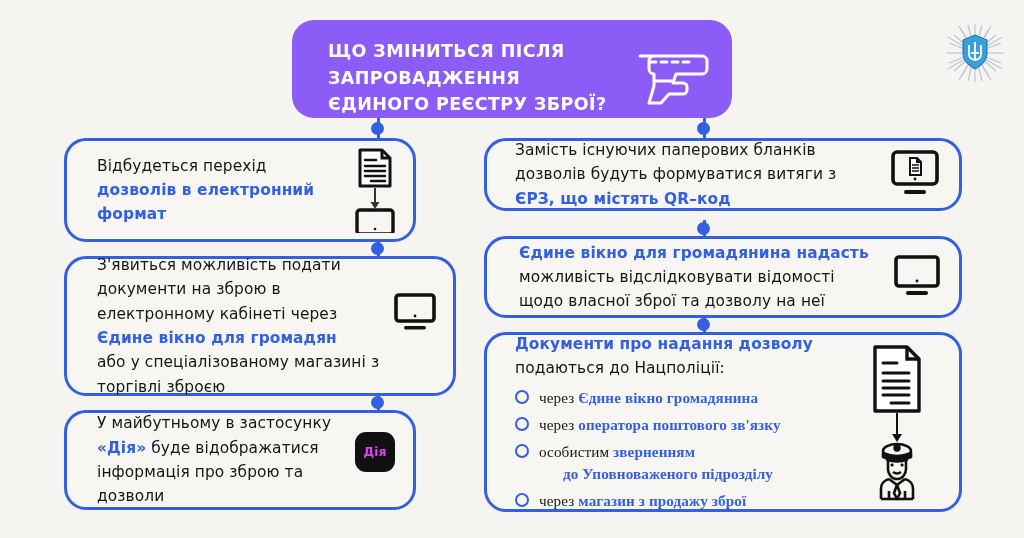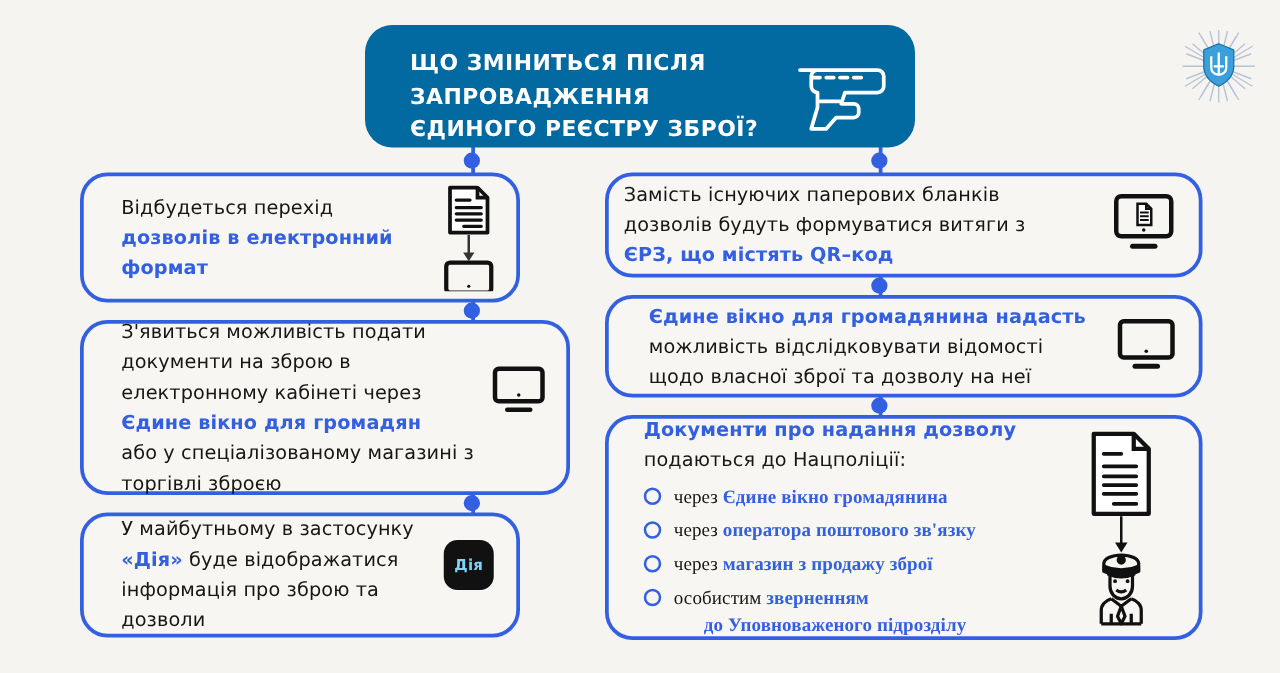--- a/index.html
+++ b/index.html
@@ -14,21 +14,21 @@
 
   
   .conn{position:absolute;background:#3360e0;}
   .conn.v{width:3px;}
   .dot{position:absolute;width:13px;height:13px;border-radius:50%;background:#3360e0;}
 
   
   .header{
     position:absolute;
     left:292px;top:20px;width:440px;height:98px;
-    background:#0369a1;
+    background:#8b5cf6;
     border-radius:22px;
     box-sizing:border-box;
     padding:16px 18px 0 36px;
     display:flex;align-items:flex-start;justify-content:space-between;
   }
   .header-title{
     color:#ffffff;
     font-size:17.5px;
     font-weight:bold;
     line-height:1.52;
@@ -59,21 +59,21 @@
     letter-spacing:.1px;
   }
   .card .ico{flex:none;display:flex;align-items:center;justify-content:center;}
   b.hl{color:#3360e0;font-weight:bold;}
   .plain{color:#161616;}
 
   
   #card-l1{left:64px;top:138px;width:352px;height:104px;padding:0 14px 0 30px;align-items:center;}
   #card-l2{left:64px;top:256px;width:392px;height:140px;padding:0 14px 0 30px;}
   #card-l3{left:64px;top:410px;width:352px;height:100px;padding:0 18px 0 30px;}
-  #card-r1{left:484px;top:138px;width:478px;height:84px;padding:0 16px 0 12px;}
+  #card-r1{left:484px;top:138px;width:478px;height:73px;padding:0 16px 0 28px;}
   #card-r2{left:484px;top:236px;width:478px;height:82px;padding:0 16px 0 32px;}
   #card-r3{left:484px;top:332px;width:478px;height:180px;padding:0 12px 0 28px;}
 
   #card-l1 .txt,#card-l2 .txt,#card-l3 .txt{flex:1;}
   #card-r1 .txt,#card-r2 .txt{flex:1;}
 
   .bullets{list-style:none;margin:6px 0 0 0;padding:0;font-family:Liberation Serif, serif;}
   .bullets li{
     display:flex;align-items:flex-start;
     margin-bottom:5px;
@@ -84,21 +84,21 @@
     flex:none;width:14px;height:14px;border-radius:50%;
     border:2.4px solid #3360e0;box-sizing:border-box;
     margin:3px 10px 0 0;
   }
   .lead{margin:0 0 2px 0;}
   .sub-indent{display:block;padding-left:24px;}
 
   .diia{
     width:40px;height:40px;border-radius:11px;background:#111111;
     display:flex;align-items:center;justify-content:center;
-    color:#7dd3fc;font-size:12px;font-weight:bold;letter-spacing:.2px;
+    color:#d946ef;font-size:12px;font-weight:bold;letter-spacing:.2px;
   }
 </style>
 </head>
 <body>
 
 <div id="stage">
 
   <div class="conn v" style="left:377px;top:114px;height:26px;"></div>
   <div class="dot" style="left:371px;top:122px;"></div>
 
@@ -264,25 +264,25 @@
         <li>
           <span class="bullet-ring"></span>
           <span><span class="plain">через </span><b class="hl">Єдине вікно громадянина</b></span>
         </li>
         <li>
           <span class="bullet-ring"></span>
           <span><span class="plain">через </span><b class="hl">оператора поштового зв'язку</b></span>
         </li>
         <li>
           <span class="bullet-ring"></span>
-          <span><span class="plain">через </span><b class="hl">магазин з продажу зброї</b></span>
+          <span><span class="plain">особистим </span><b class="hl">зверненням</b><b class="hl sub-indent">до Уповноваженого підрозділу</b></span>
         </li>
         <li>
           <span class="bullet-ring"></span>
-          <span><span class="plain">особистим </span><b class="hl">зверненням</b><b class="hl sub-indent">до Уповноваженого підрозділу</b></span>
+          <span><span class="plain">через </span><b class="hl">магазин з продажу зброї</b></span>
         </li>
       </ul>
     </div>
     <div class="ico" style="align-self:flex-start;margin-top:8px;">
       <svg width="96" height="160" viewBox="0 0 96 160" fill="none">
         <g>
           <path d="M24 4 h32 l12 12 v52 h-44 z" fill="#ffffff" stroke="#111" stroke-width="3.4" stroke-linejoin="round"></path>
           <path d="M56 4 v12 h12" stroke="#111" stroke-width="3.4" fill="none"></path>
           <path d="M32 20 h14 M32 30 h26 M32 38 h26 M32 45 h26 M32 52 h26 M40 60 h18" stroke="#111" stroke-width="3" stroke-linecap="round"></path>
         </g>

